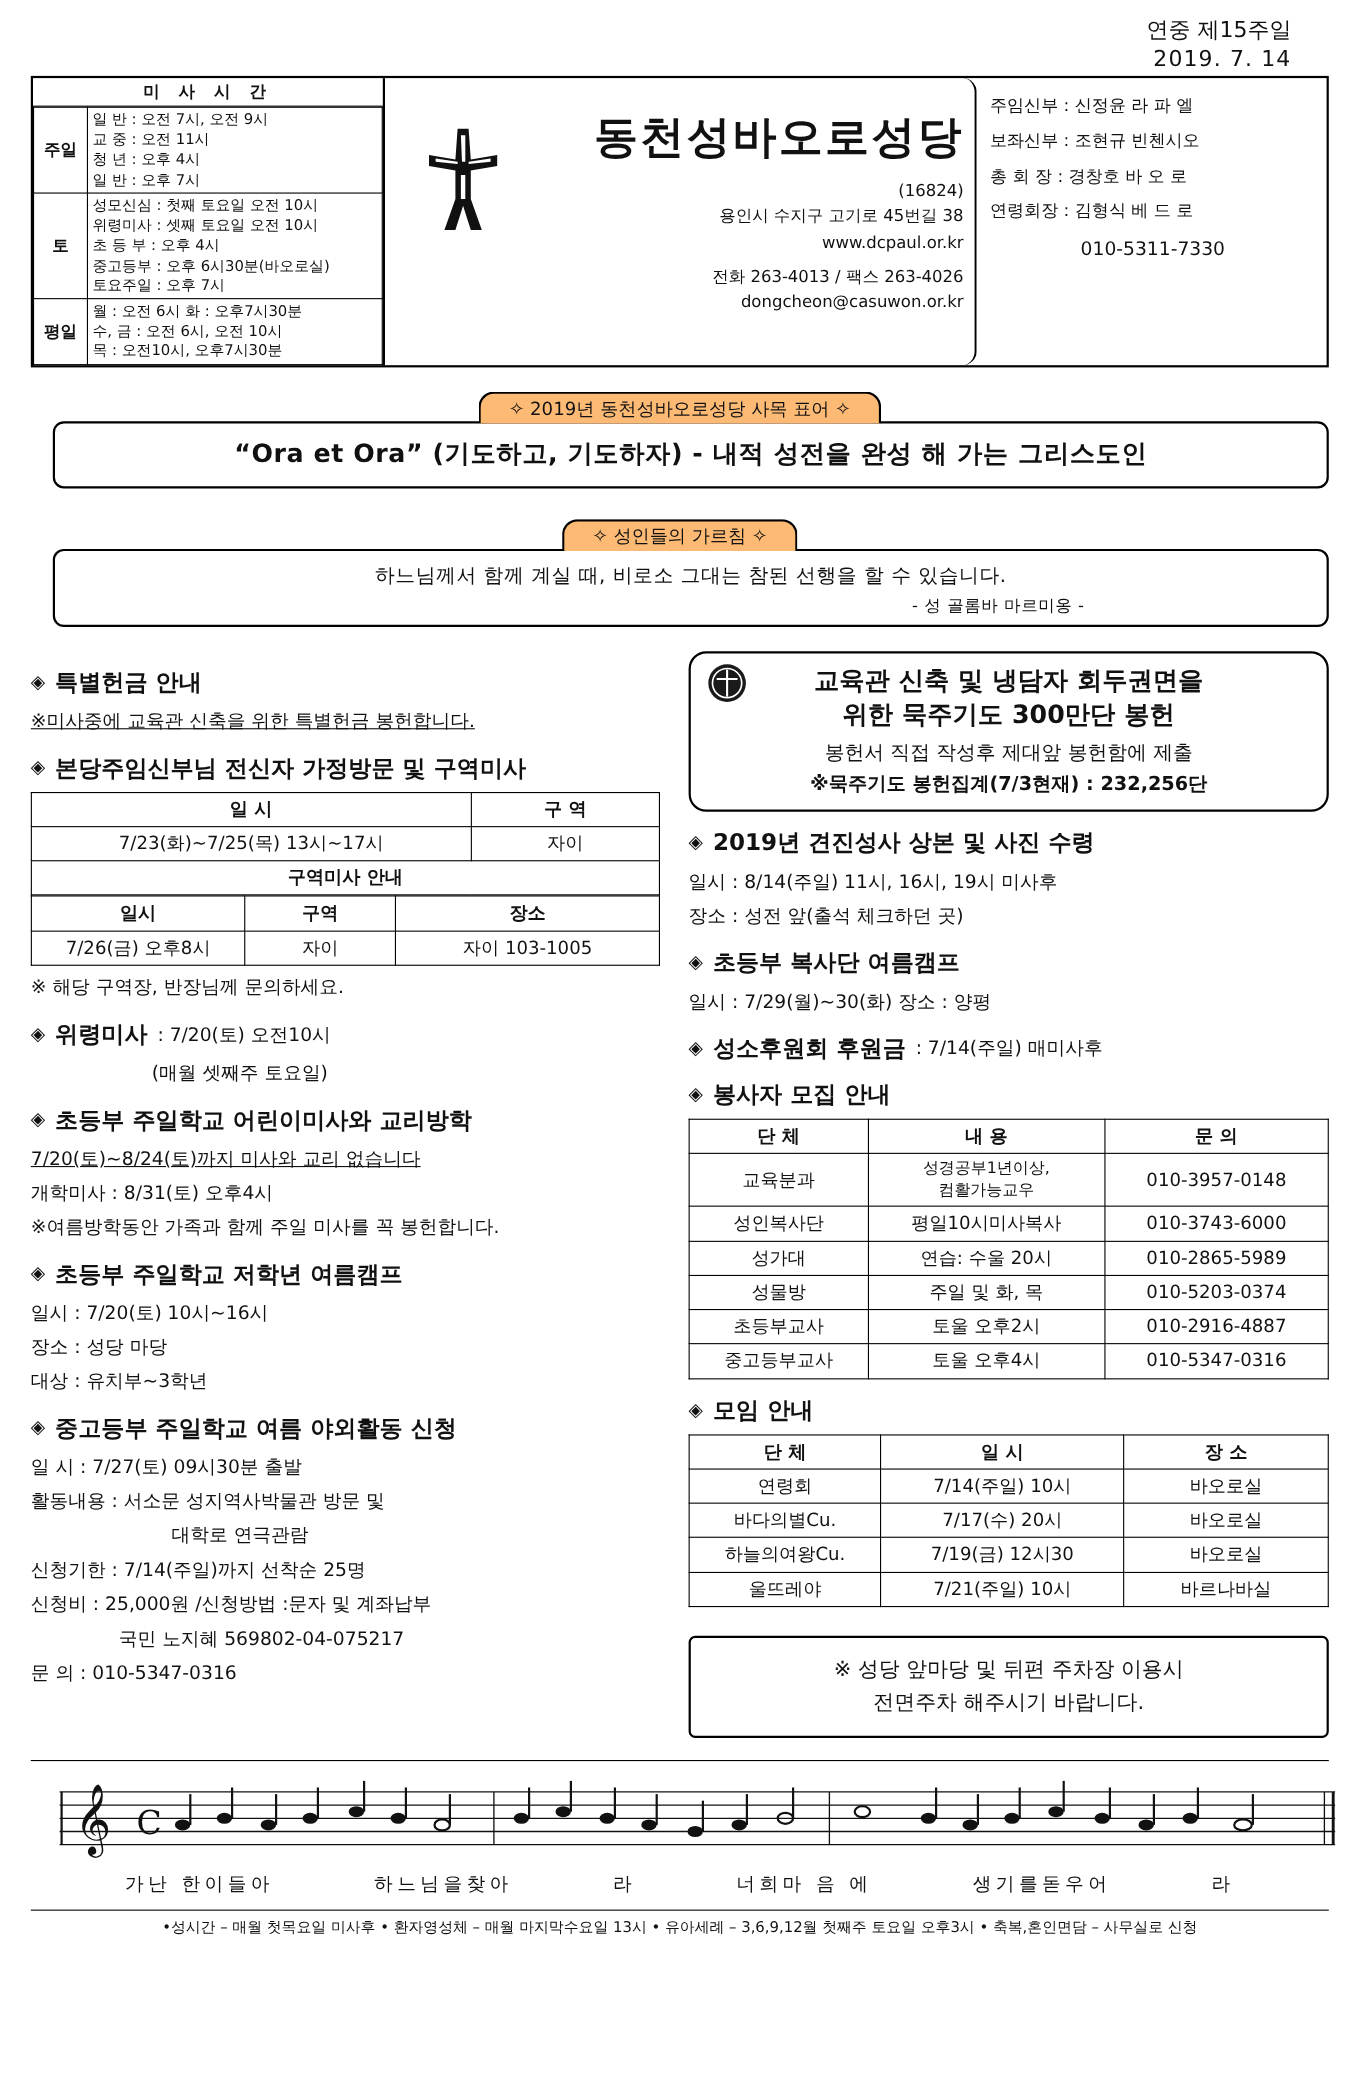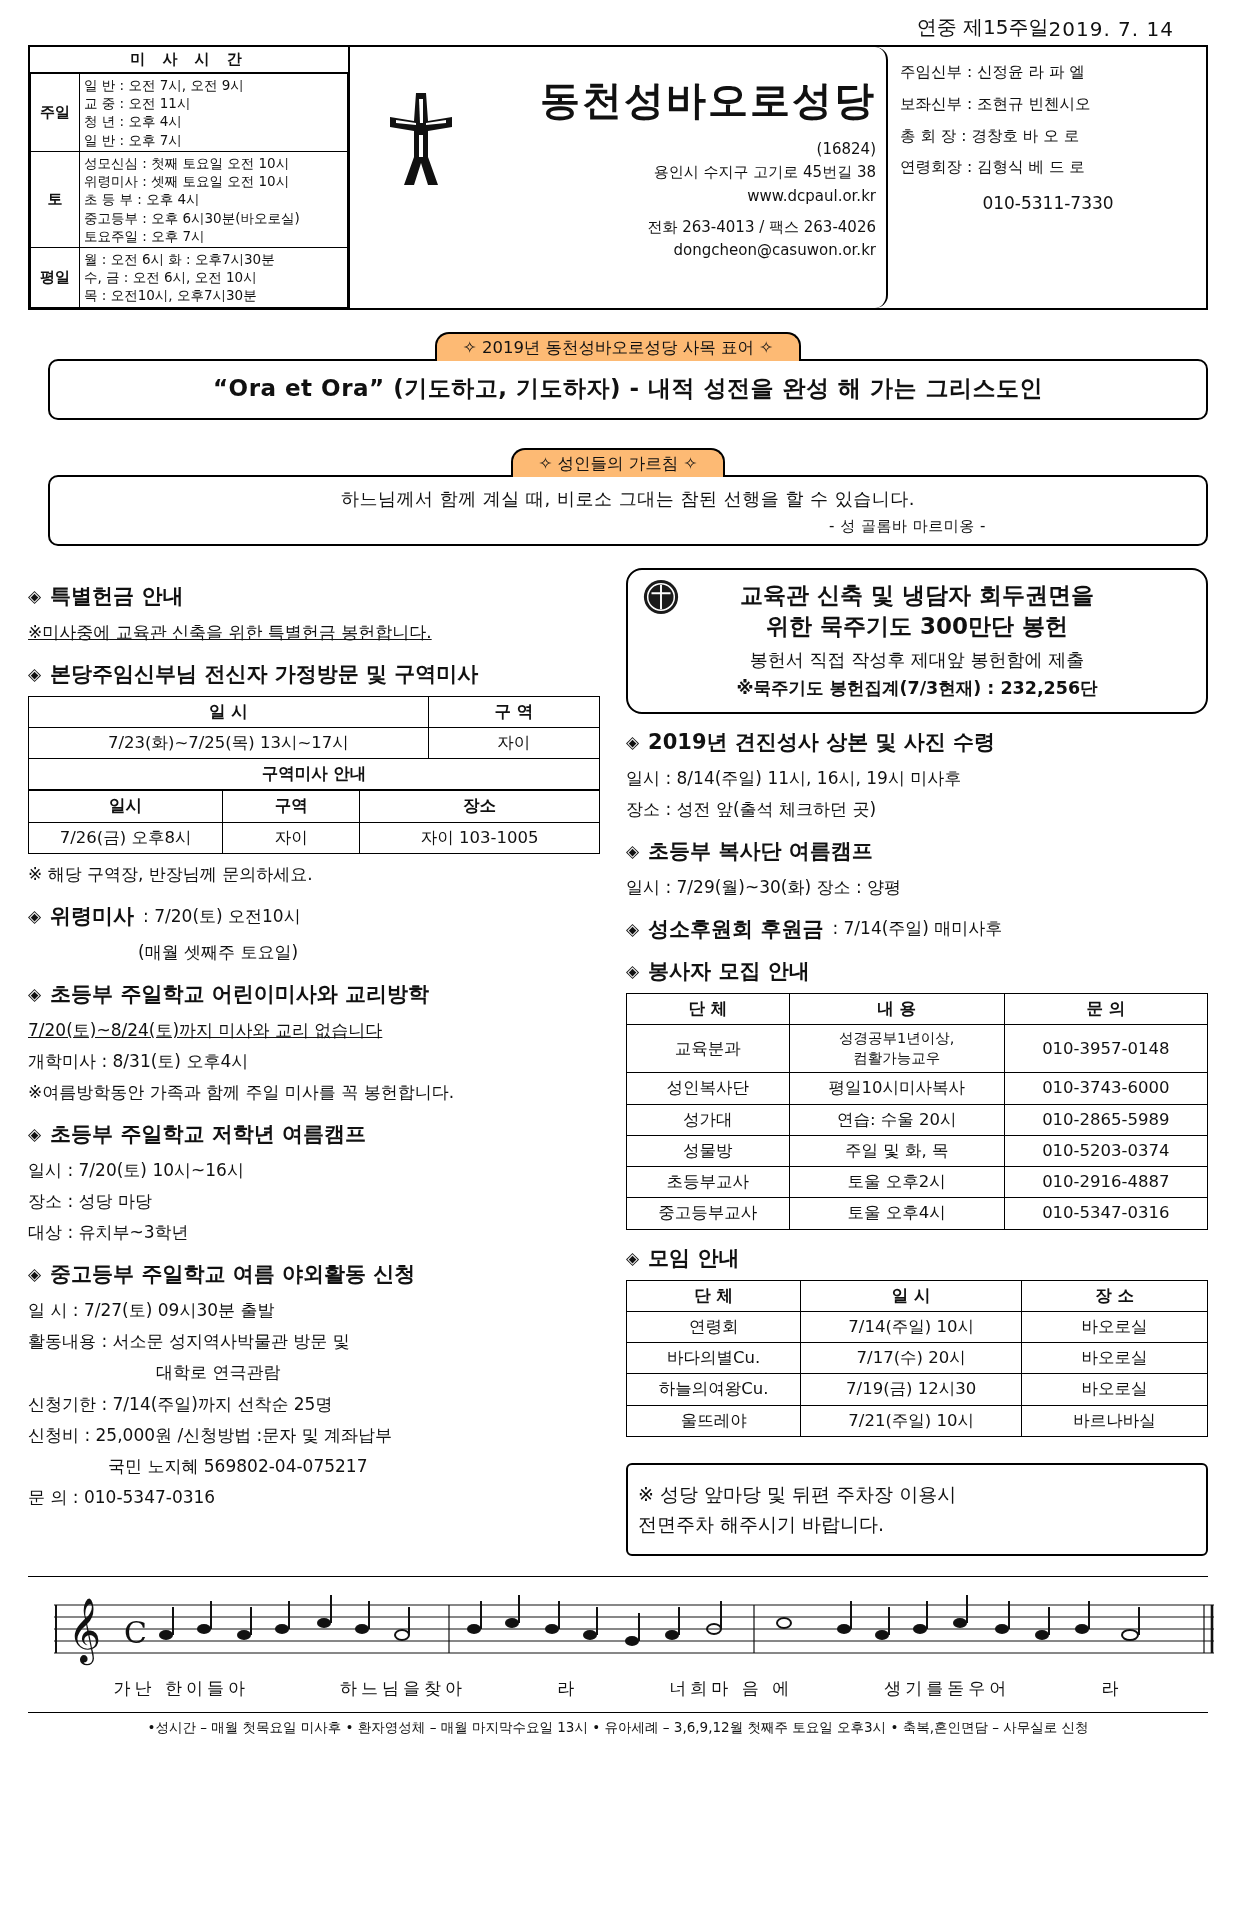--- a/index.html
+++ b/index.html
@@ -13,24 +13,25 @@
   .page{
     position:relative;
     width:1236px;
     min-height:1909px;
     box-sizing:border-box;
     padding:14px 28px 10px 28px;
   }
   
   .topline{
     display:flex;
-    justify-content:flex-end;
+    justify-content:center;
     align-items:flex-end;
     font-size:19px;
     padding:0 34px 4px 34px;
+    flex-direction:column;
   }
   .topline .center{font-size:20px;}
   .topline .date{font-size:20px;letter-spacing:1px;}
 
   
   .header{
     display:flex;
     border:2px solid #000;
     box-sizing:border-box;
   }
@@ -183,21 +184,21 @@
   .callout .c3{font-size:17.5px;font-weight:bold;margin-top:4px;}
   .callout .logo{
     position:absolute;
     left:14px;top:8px;
     width:38px;height:38px;
   }
 
   .notice-box{
     border:2px solid #000;
     border-radius:6px;
-    text-align:left;
+    text-align:center;
     padding:14px 10px;
     font-size:19px;
     line-height:1.6;
     margin-top:26px;
   }
 
   
   .music{
     margin-top:20px;
     border-top:1px solid #000;

